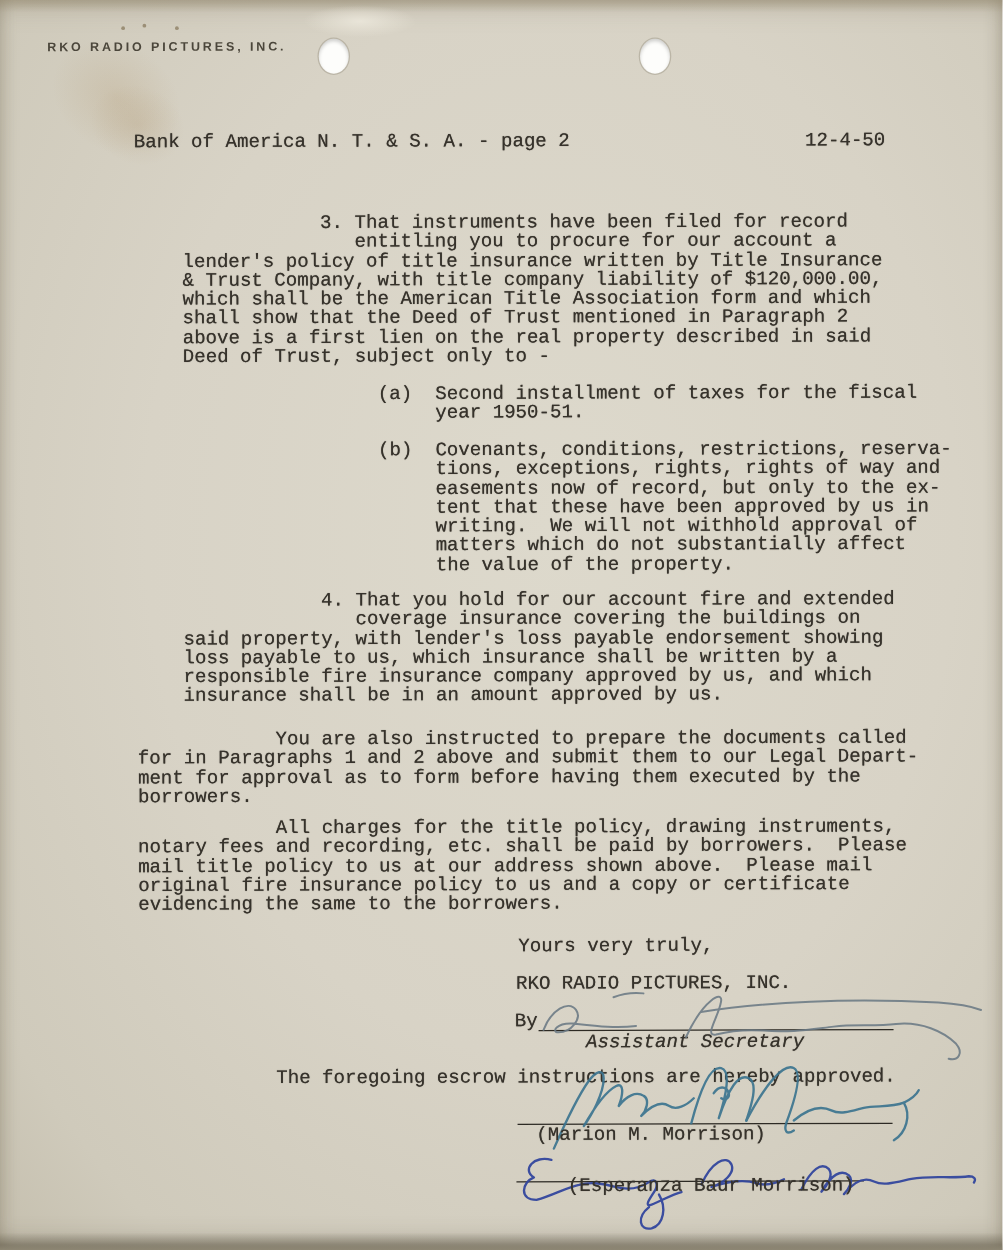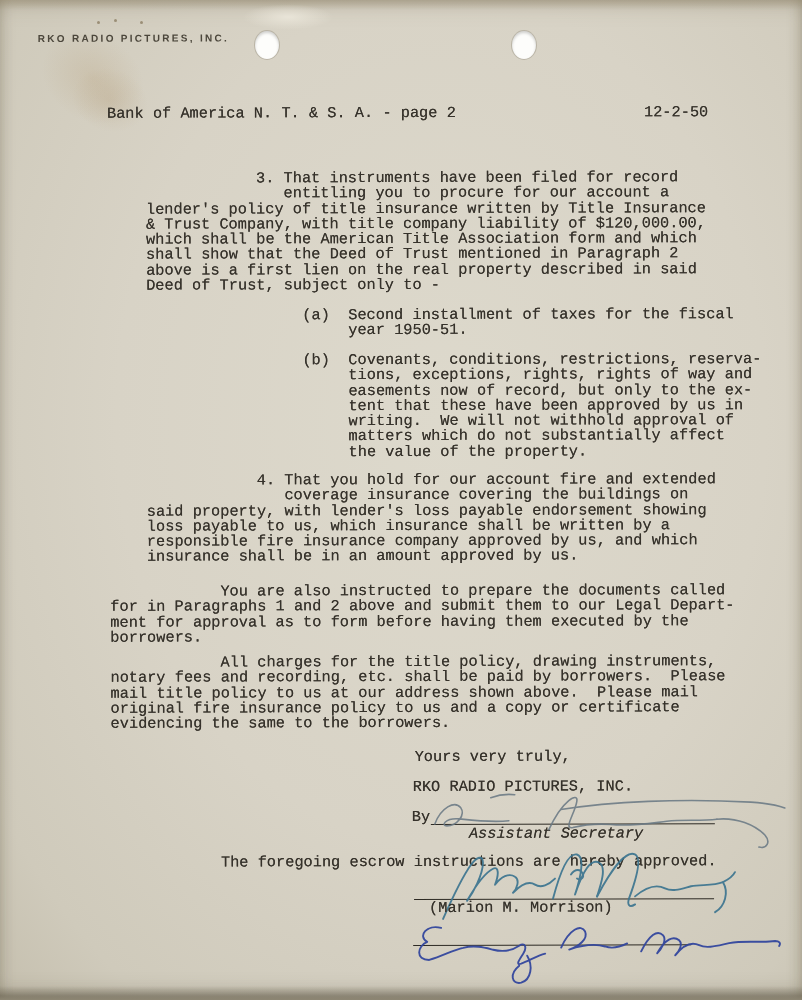--- a/index.html
+++ b/index.html
@@ -56,21 +56,21 @@
   <div class="speck" style="left:140px;top:21px;"></div>
 
   <div class="hole" style="left:255px;top:31px;"></div>
   <div class="hole" style="left:512px;top:31px;"></div>
 
   <div class="content">
 
     <div class="letterhead">RKO RADIO PICTURES, INC.</div>
 
     <pre class="typed" style="left:108px;top:106px;">Bank of America N. T. &amp; S. A. - page 2</pre>
-    <pre class="typed" style="left:645px;top:106px;">12-2-50</pre>
+    <pre class="typed" style="left:645px;top:106px;">12-4-50</pre>
 
     <pre class="typed" style="left:110px;top:171px;">                3. That instruments have been filed for record
                    entitling you to procure for our account a
     lender's policy of title insurance written by Title Insurance
     &amp; Trust Company, with title company liability of $120,000.00,
     which shall be the American Title Association form and which
     shall show that the Deed of Trust mentioned in Paragraph 2
     above is a first lien on the real property described in said
     Deed of Trust, subject only to -</pre>
     <pre class="typed" style="left:110px;top:308px;">                     (a)  Second installment of taxes for the fiscal
@@ -132,17 +132,18 @@
 
     <div class="rule" style="left:412px;top:945px;width:278px;"></div>
     <svg class="sig" style="left:408px;top:914px;" width="375" height="72" viewBox="0 0 375 72" opacity="0.95">
       <g stroke-width="1.9">
         <path d="M 32,14 C 18,10 8,22 18,28 C 8,32 6,46 20,46 C 34,42 44,36 54,34 C 66,31 76,34 84,36 C 96,39 104,36 110,32 C 116,28 118,34 114,40 C 110,46 106,52 112,50 C 120,47 128,42 136,40" stroke="#33479e"></path>
         <path d="M 118,42 C 124,52 122,66 112,69 C 102,71 100,60 110,52" stroke="#33479e"></path>
         <path d="M 152,34 C 160,16 172,10 176,18 C 179,25 170,33 160,36 C 172,32 186,30 196,33 C 204,36 212,33 218,30" stroke="#33479e"></path>
         <path d="M 232,38 C 240,22 248,16 254,22 C 258,27 252,36 248,40 C 256,26 264,22 270,27 C 274,31 270,38 266,42 C 274,32 282,28 290,32 C 298,36 310,32 320,30 C 336,27 352,30 366,28 C 370,28 372,30 370,33" stroke="#33479e"></path>
       </g>
     </svg>
+    <pre class="typed" style="left:453px;top:942px;">(Esperanza Baur Morrison)</pre>
 
   </div>
 
   <div class="edge-bottom"></div>
 </div>
 
 </body></html>

